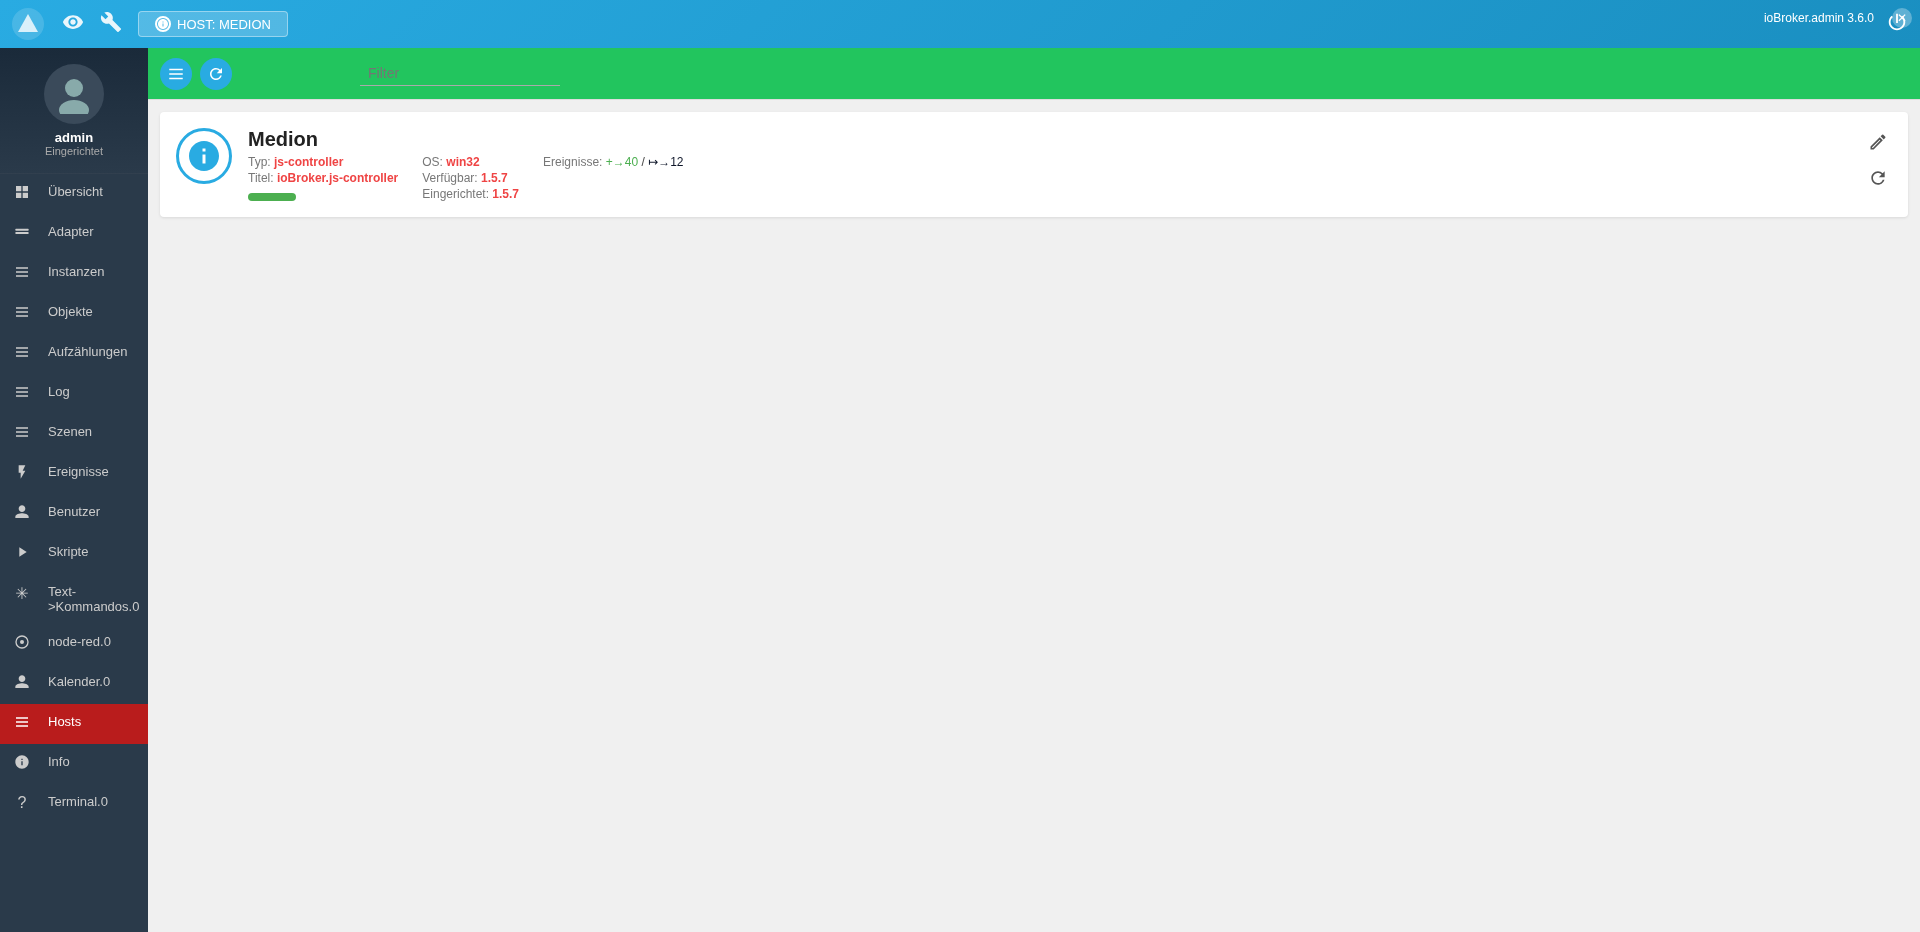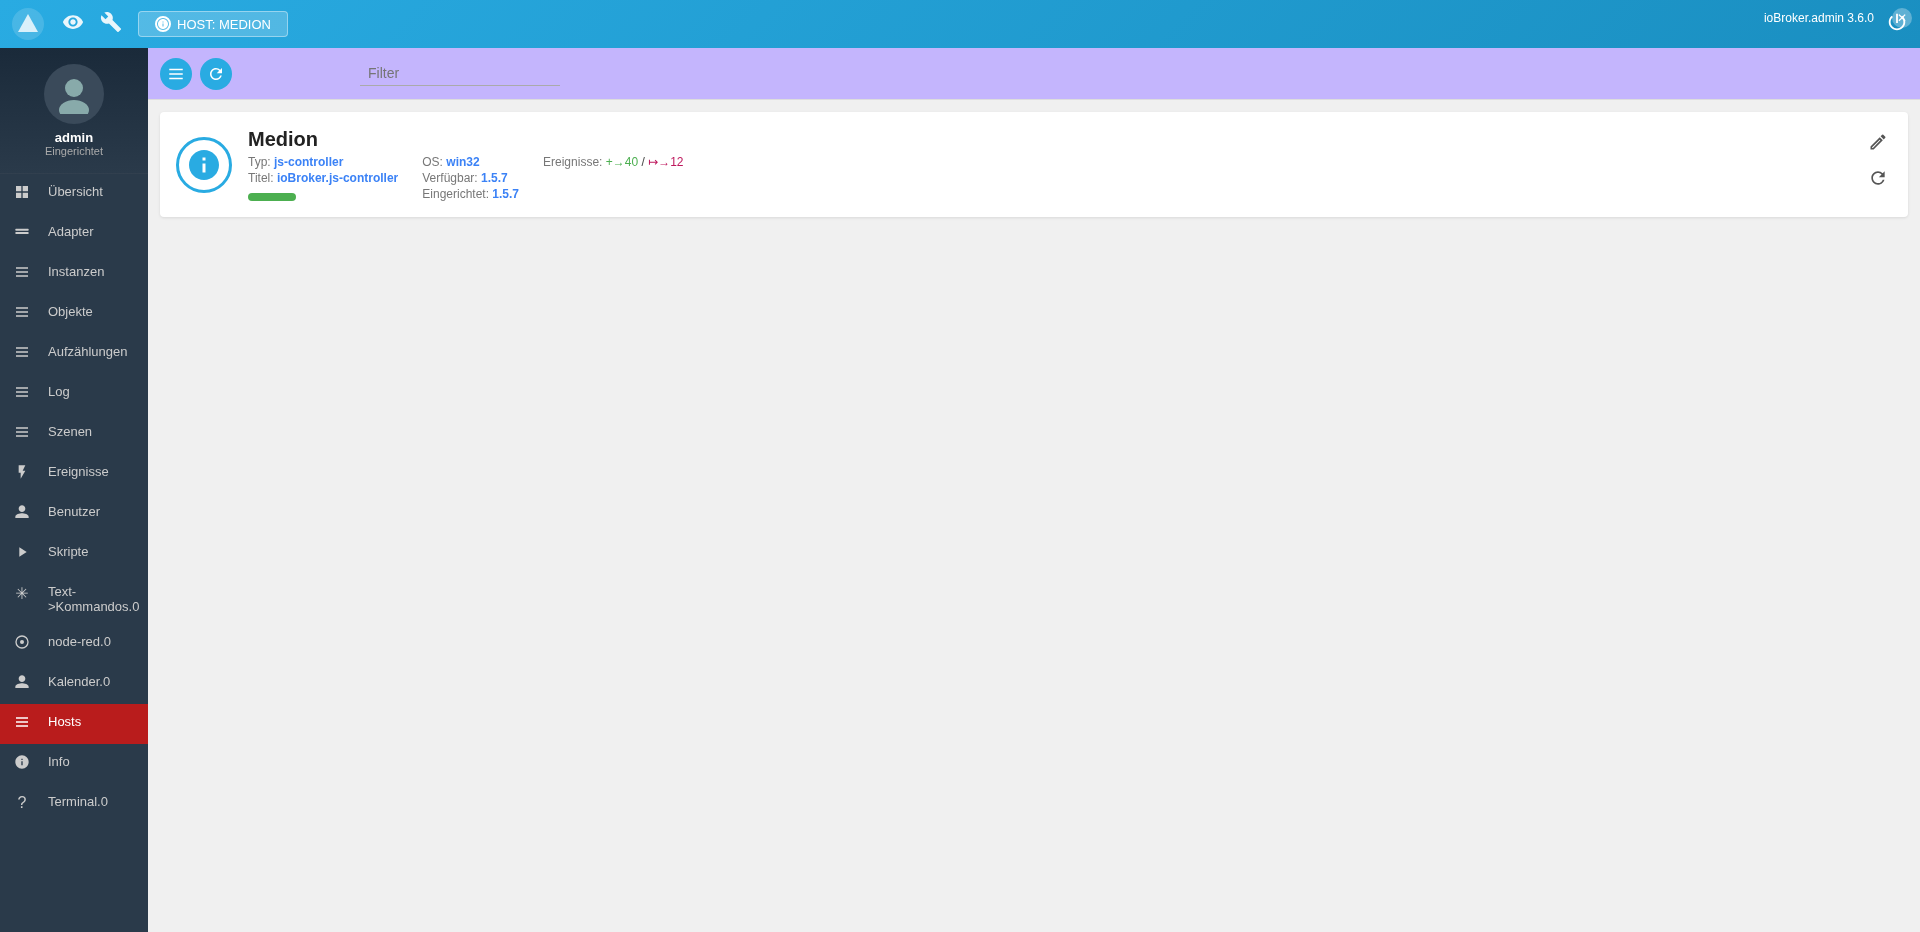--- a/index.html
+++ b/index.html
@@ -131,21 +131,21 @@
       flex: 1;
       display: flex;
       flex-direction: column;
       overflow: hidden;
       background: #f0f0f0;
     }
 
     
     .toolbar {
       height: 52px;
-      background: #c4b5fd;
+      background: #22c55e;
       border-bottom: 1px solid #ddd;
       display: flex;
       align-items: center;
       padding: 0 12px;
       gap: 8px;
       flex-shrink: 0;
     }
     .toolbar-btn {
       width: 32px; height: 32px;
       border-radius: 50%;
@@ -172,21 +172,21 @@
     .host-list {
       padding: 12px;
       flex: 1;
       overflow-y: auto;
     }
     .host-card {
       background: white;
       border-radius: 4px;
       box-shadow: 0 1px 3px rgba(0,0,0,0.1);
       display: flex;
-      align-items: center;
+      align-items: flex-start;
       padding: 16px 16px;
       position: relative;
       min-height: 90px;
     }
     .host-card-logo {
       width: 56px; height: 56px;
       border-radius: 50%;
       border: 3px solid #29abe2;
       display: flex; align-items: center; justify-content: center;
       margin-right: 16px;
@@ -198,30 +198,30 @@
     .host-card-info { flex: 1; }
     .host-card-name {
       font-size: 20px; font-weight: 600; color: #222; margin-bottom: 4px;
     }
     .host-card-details {
       display: flex; gap: 24px; font-size: 12px; color: #444;
     }
     .host-card-col { display: flex; flex-direction: column; gap: 2px; }
     .host-card-col span { white-space: nowrap; }
     .host-card-col .label { color: #777; }
-    .host-card-col .value { font-weight: 600; color: #3b82f6; }
+    .host-card-col .value { font-weight: 600; color: #ef4444; }
 
     .host-status-bar {
       width: 48px; height: 8px;
       background: #4caf50;
       border-radius: 4px;
       margin-top: 6px;
     }
     .ev-plus { color: #4caf50; }
-    .ev-arrow { color: #be185d; }
+    .ev-arrow { color: #0f172a; }
 
     .host-card-actions {
       display: flex;
       flex-direction: column;
       gap: 8px;
       margin-left: 16px;
       position: absolute;
       right: 16px;
       top: 16px;
     }

